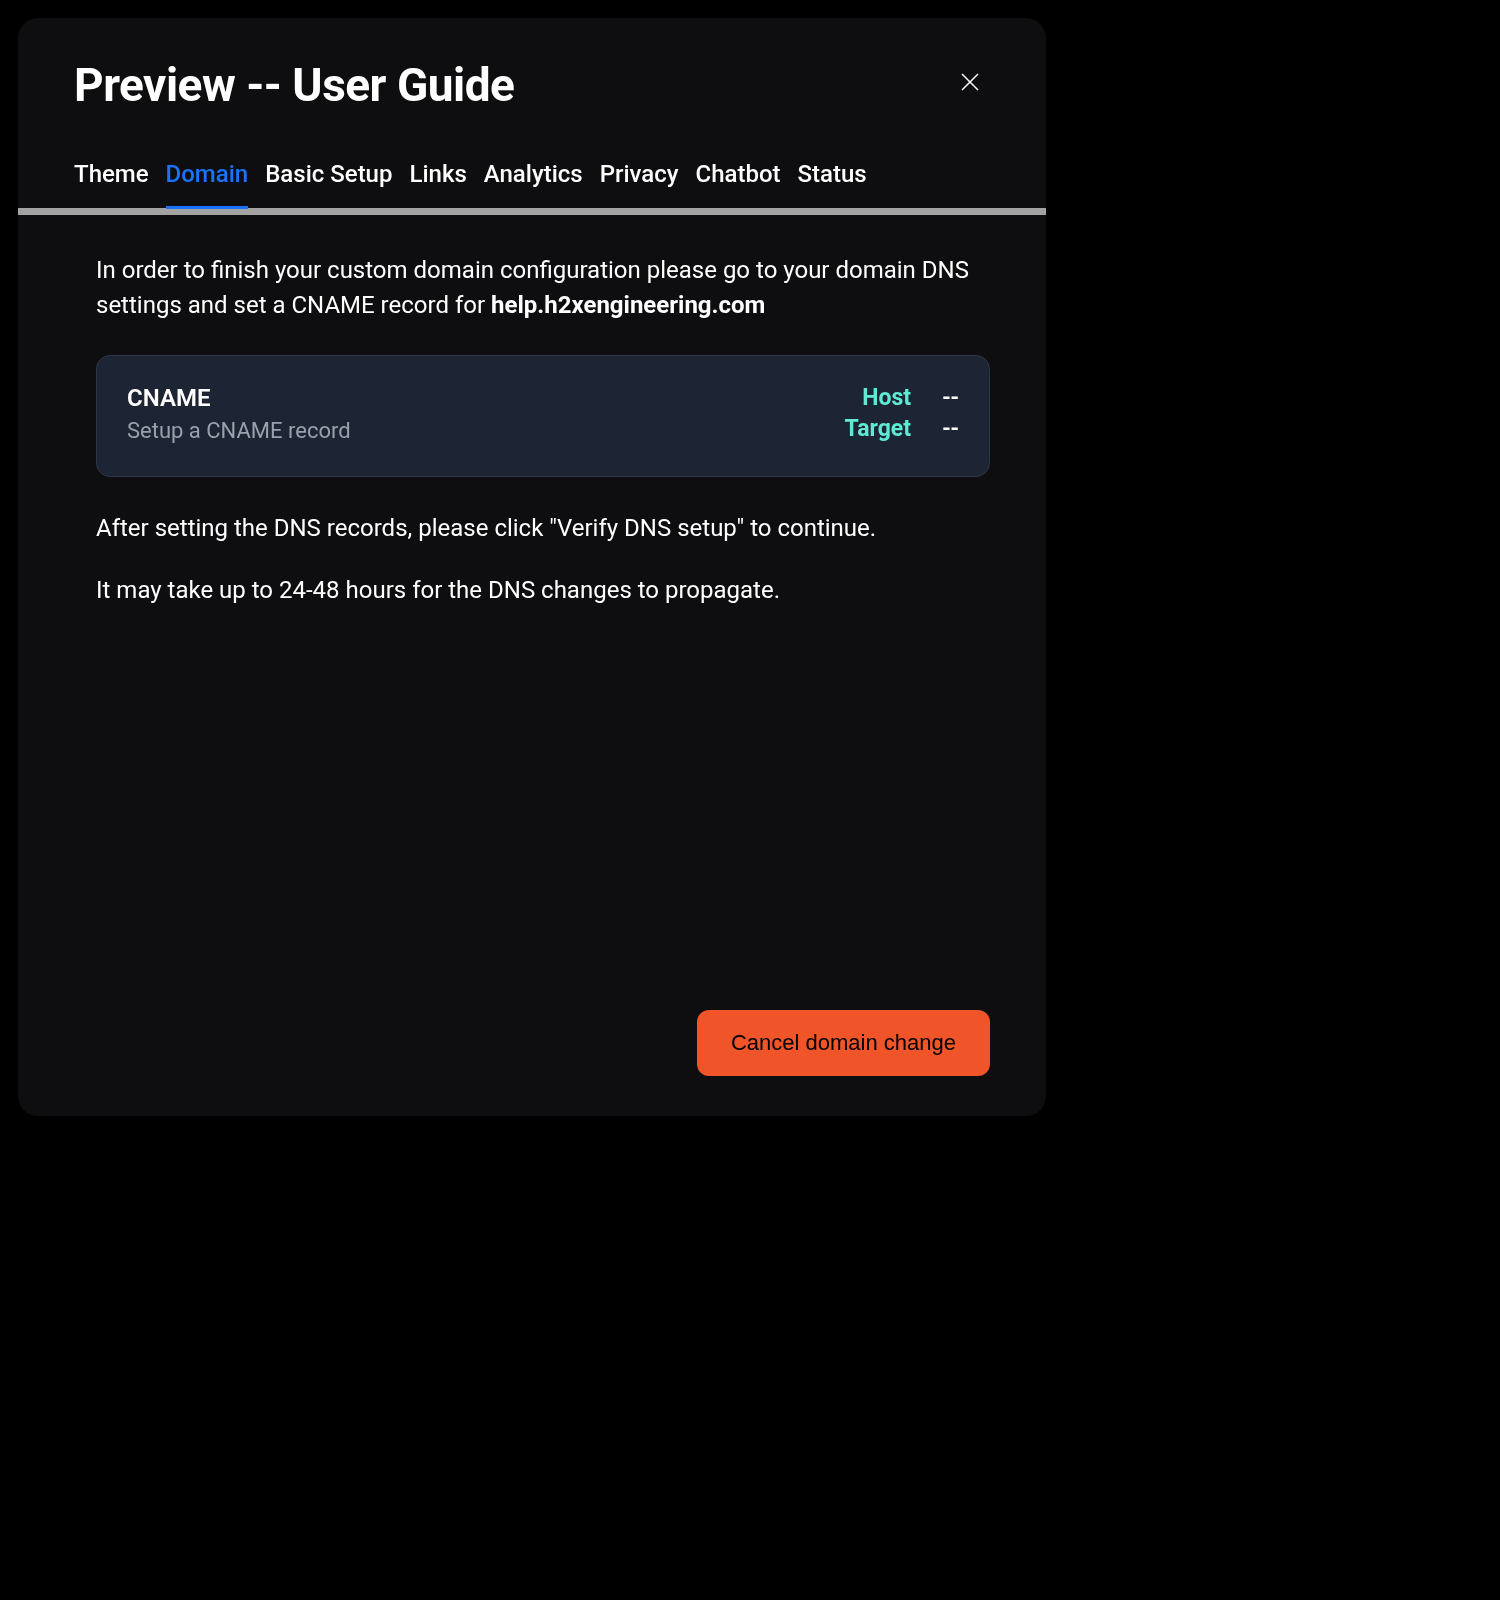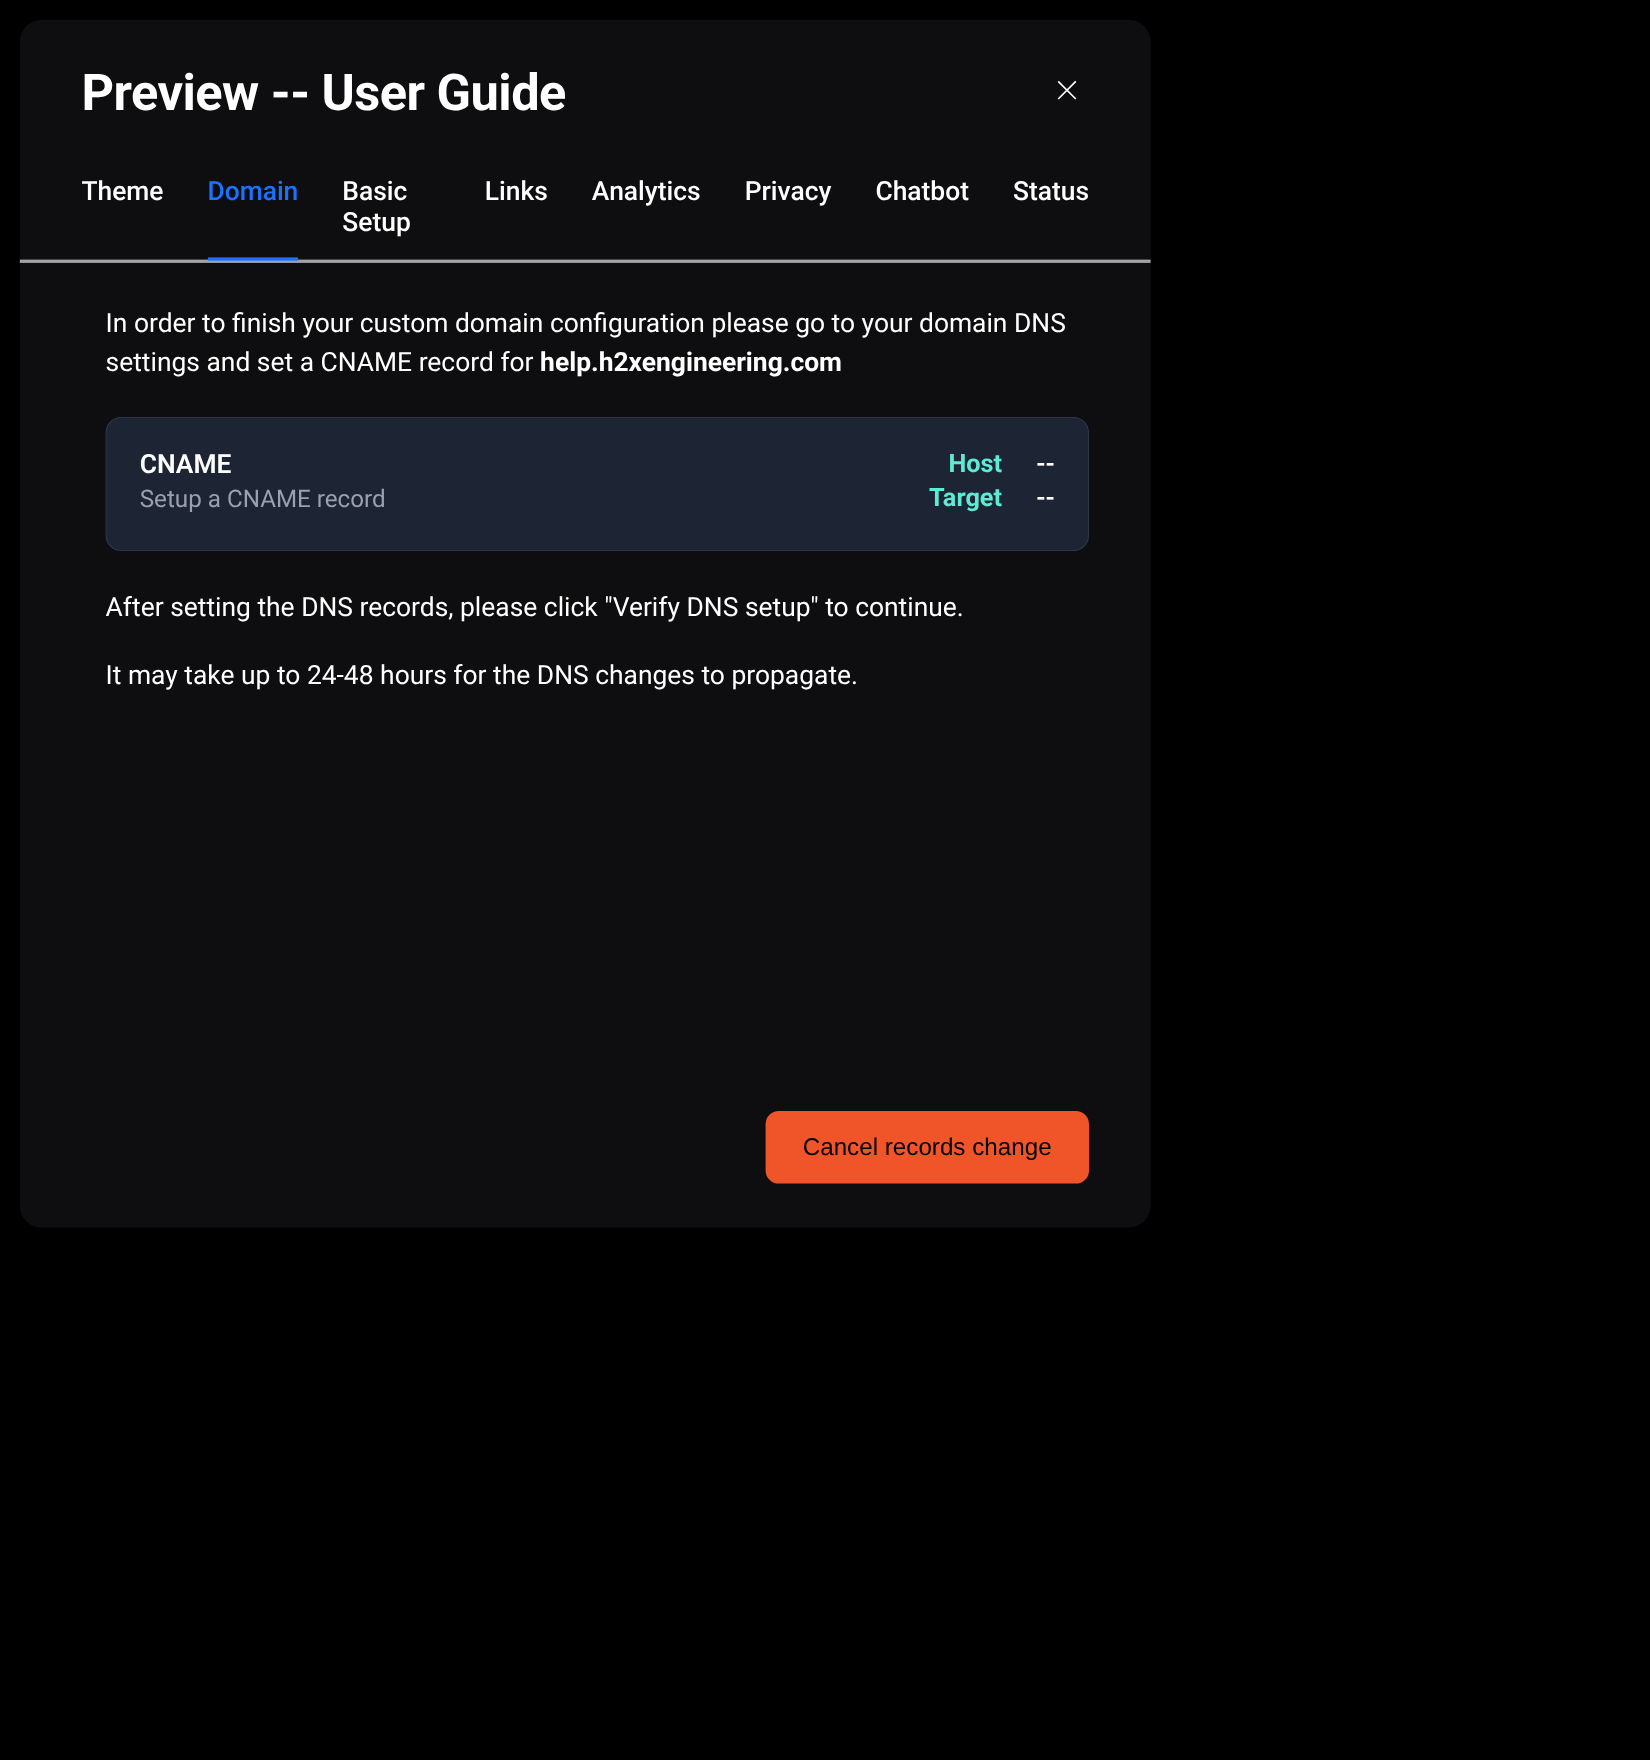--- a/index.html
+++ b/index.html
@@ -48,24 +48,24 @@
       margin-top: 4px;
     }
     .close-btn svg {
       width: 24px;
       height: 24px;
       stroke: #fff;
       stroke-width: 1.5;
     }
     .tabs {
       display: flex;
-      gap: 40px;
+      gap: 17px;
       padding: 0 56px;
       margin-top: 48px;
-      border-bottom: 3px solid #a3a3a3;
+      border-bottom: 7px solid #a3a3a3;
     }
     .tab {
       font-size: 24px;
       font-weight: 500;
       color: #fff;
       padding-bottom: 18px;
       cursor: pointer;
       border-bottom: 3px solid transparent;
       margin-bottom: -1px;
     }
@@ -209,15 +209,15 @@
           <span class="value">--</span>
         </div>
       </div>
     </div>
 
     <p class="after-text">After setting the DNS records, please click "Verify DNS setup" to continue.</p>
     <p class="propagate-text">It may take up to 24-48 hours for the DNS changes to propagate.</p>
   </div>
 
   <div class="footer">
-    <button class="btn btn-orange">Cancel records change</button>
+    <button class="btn btn-orange">Cancel domain change</button>
   </div>
 </div>
 
 </body></html>

